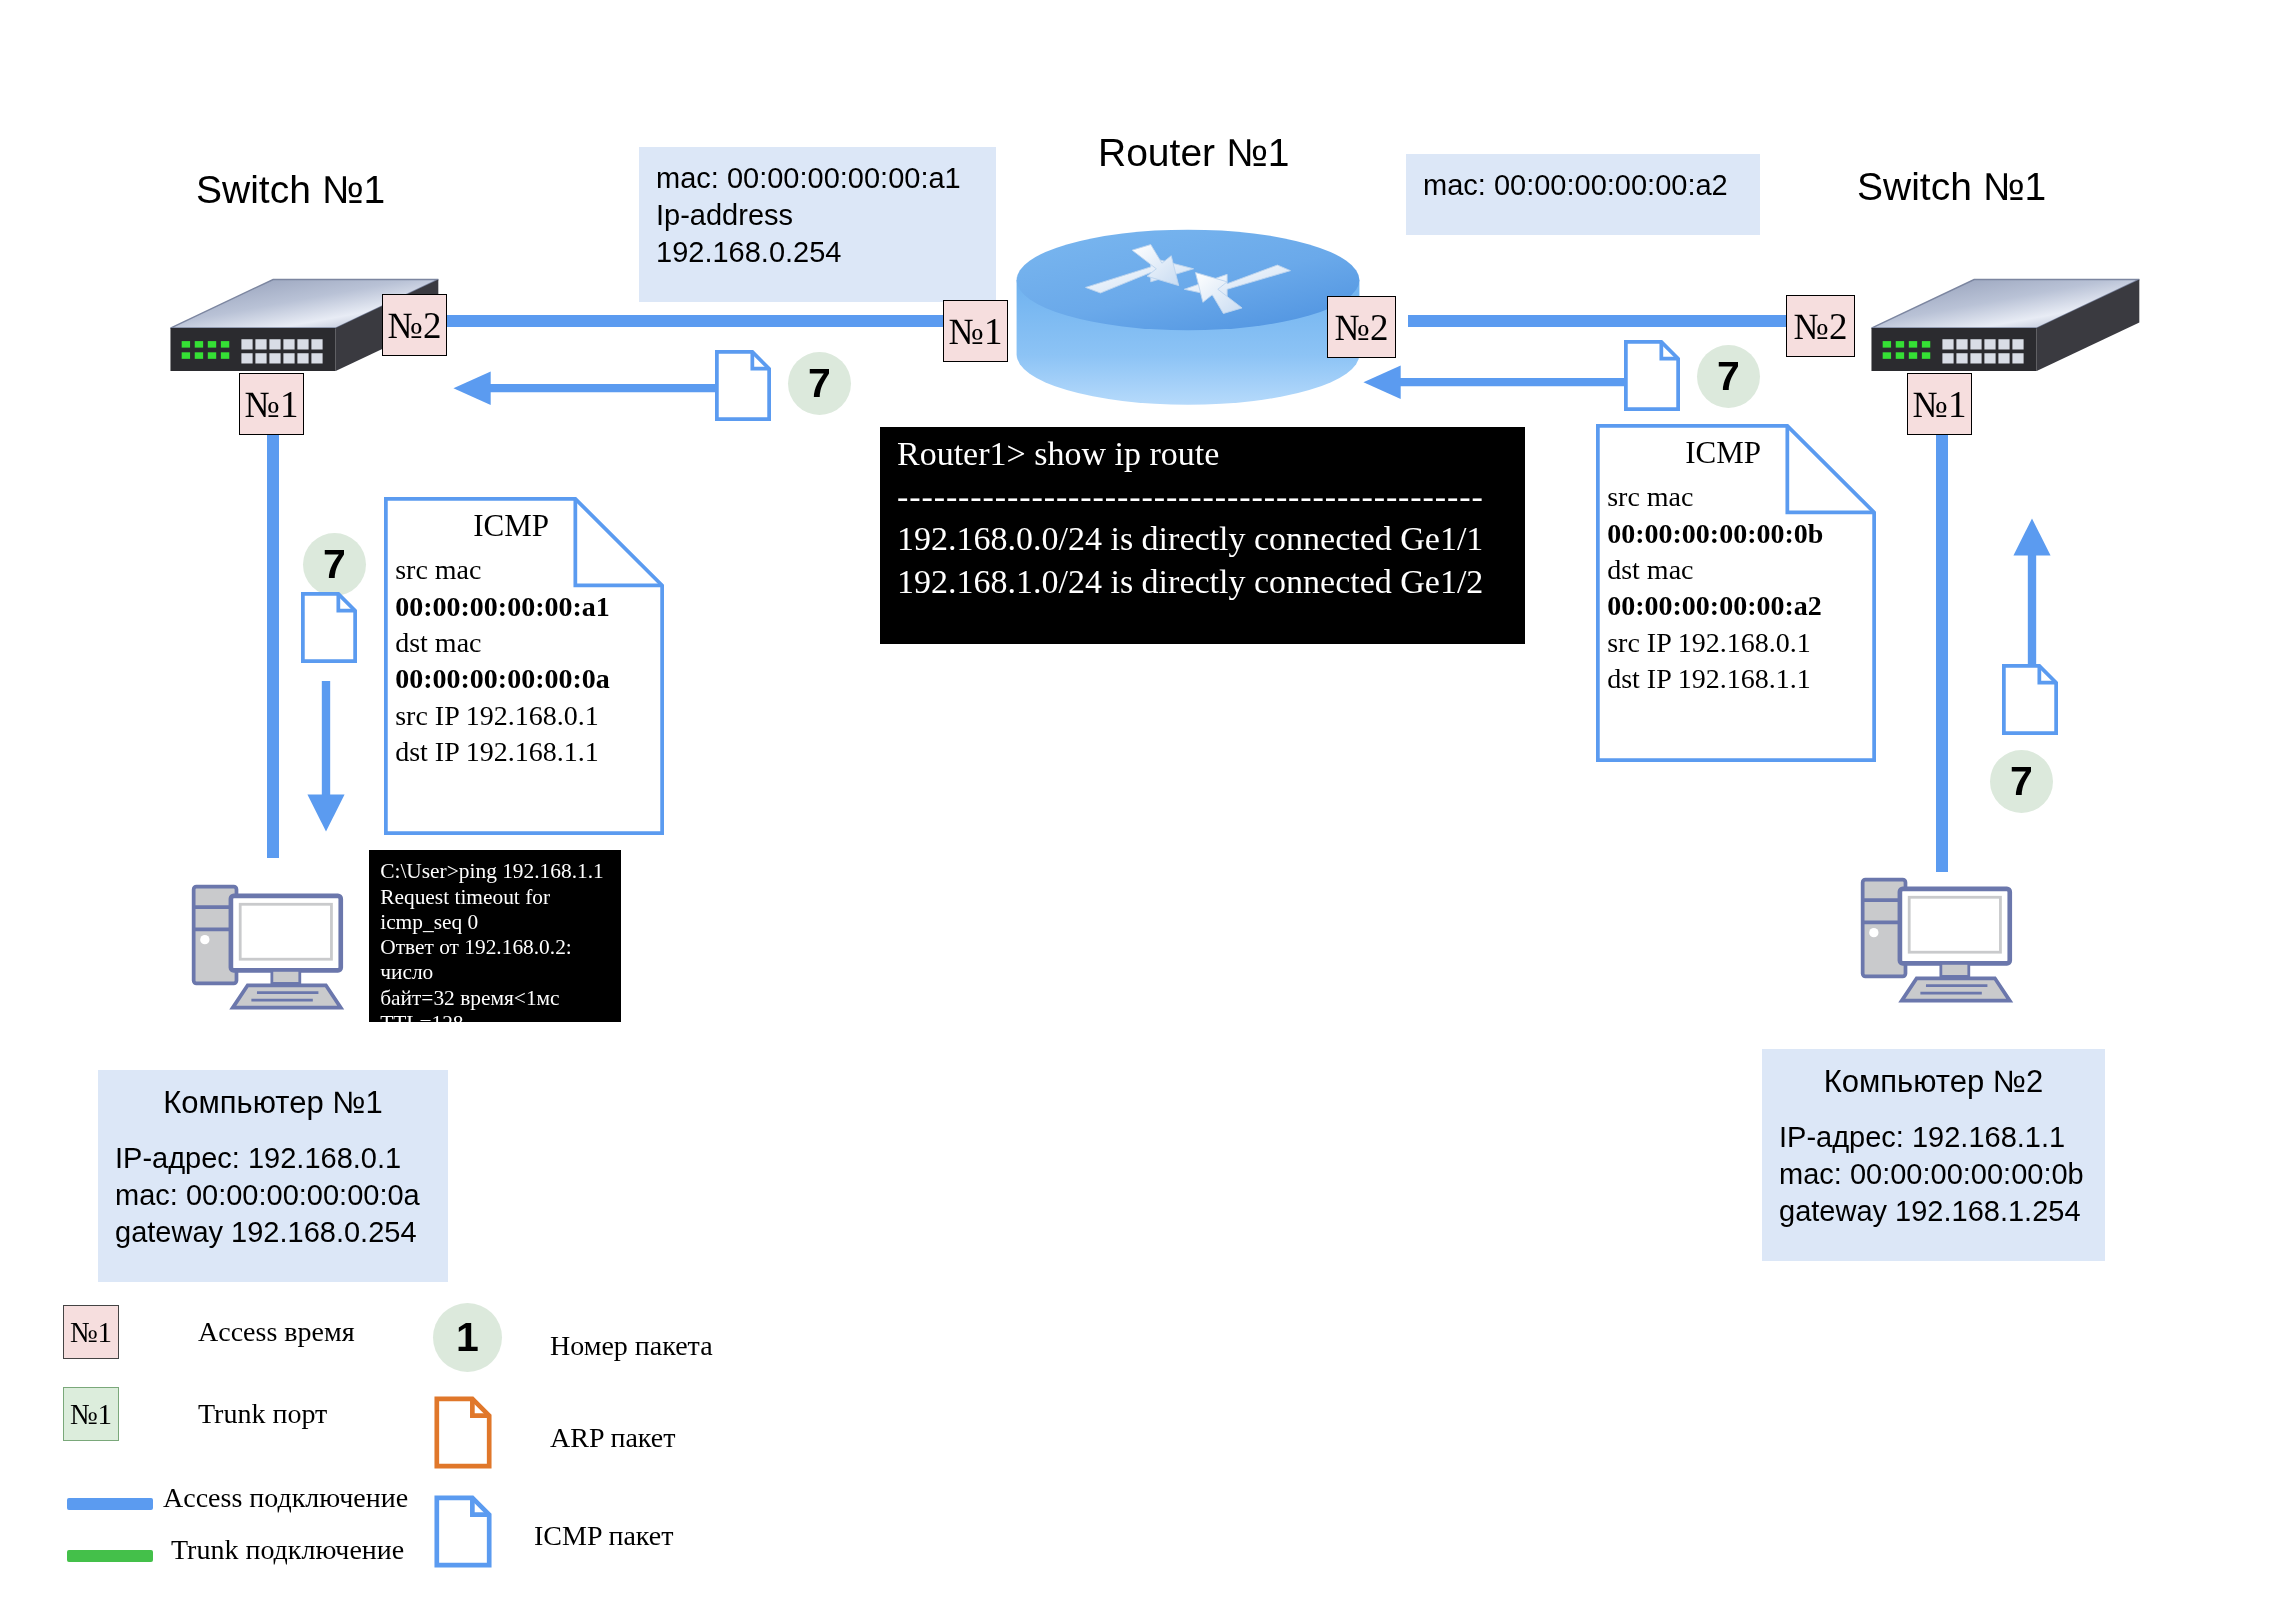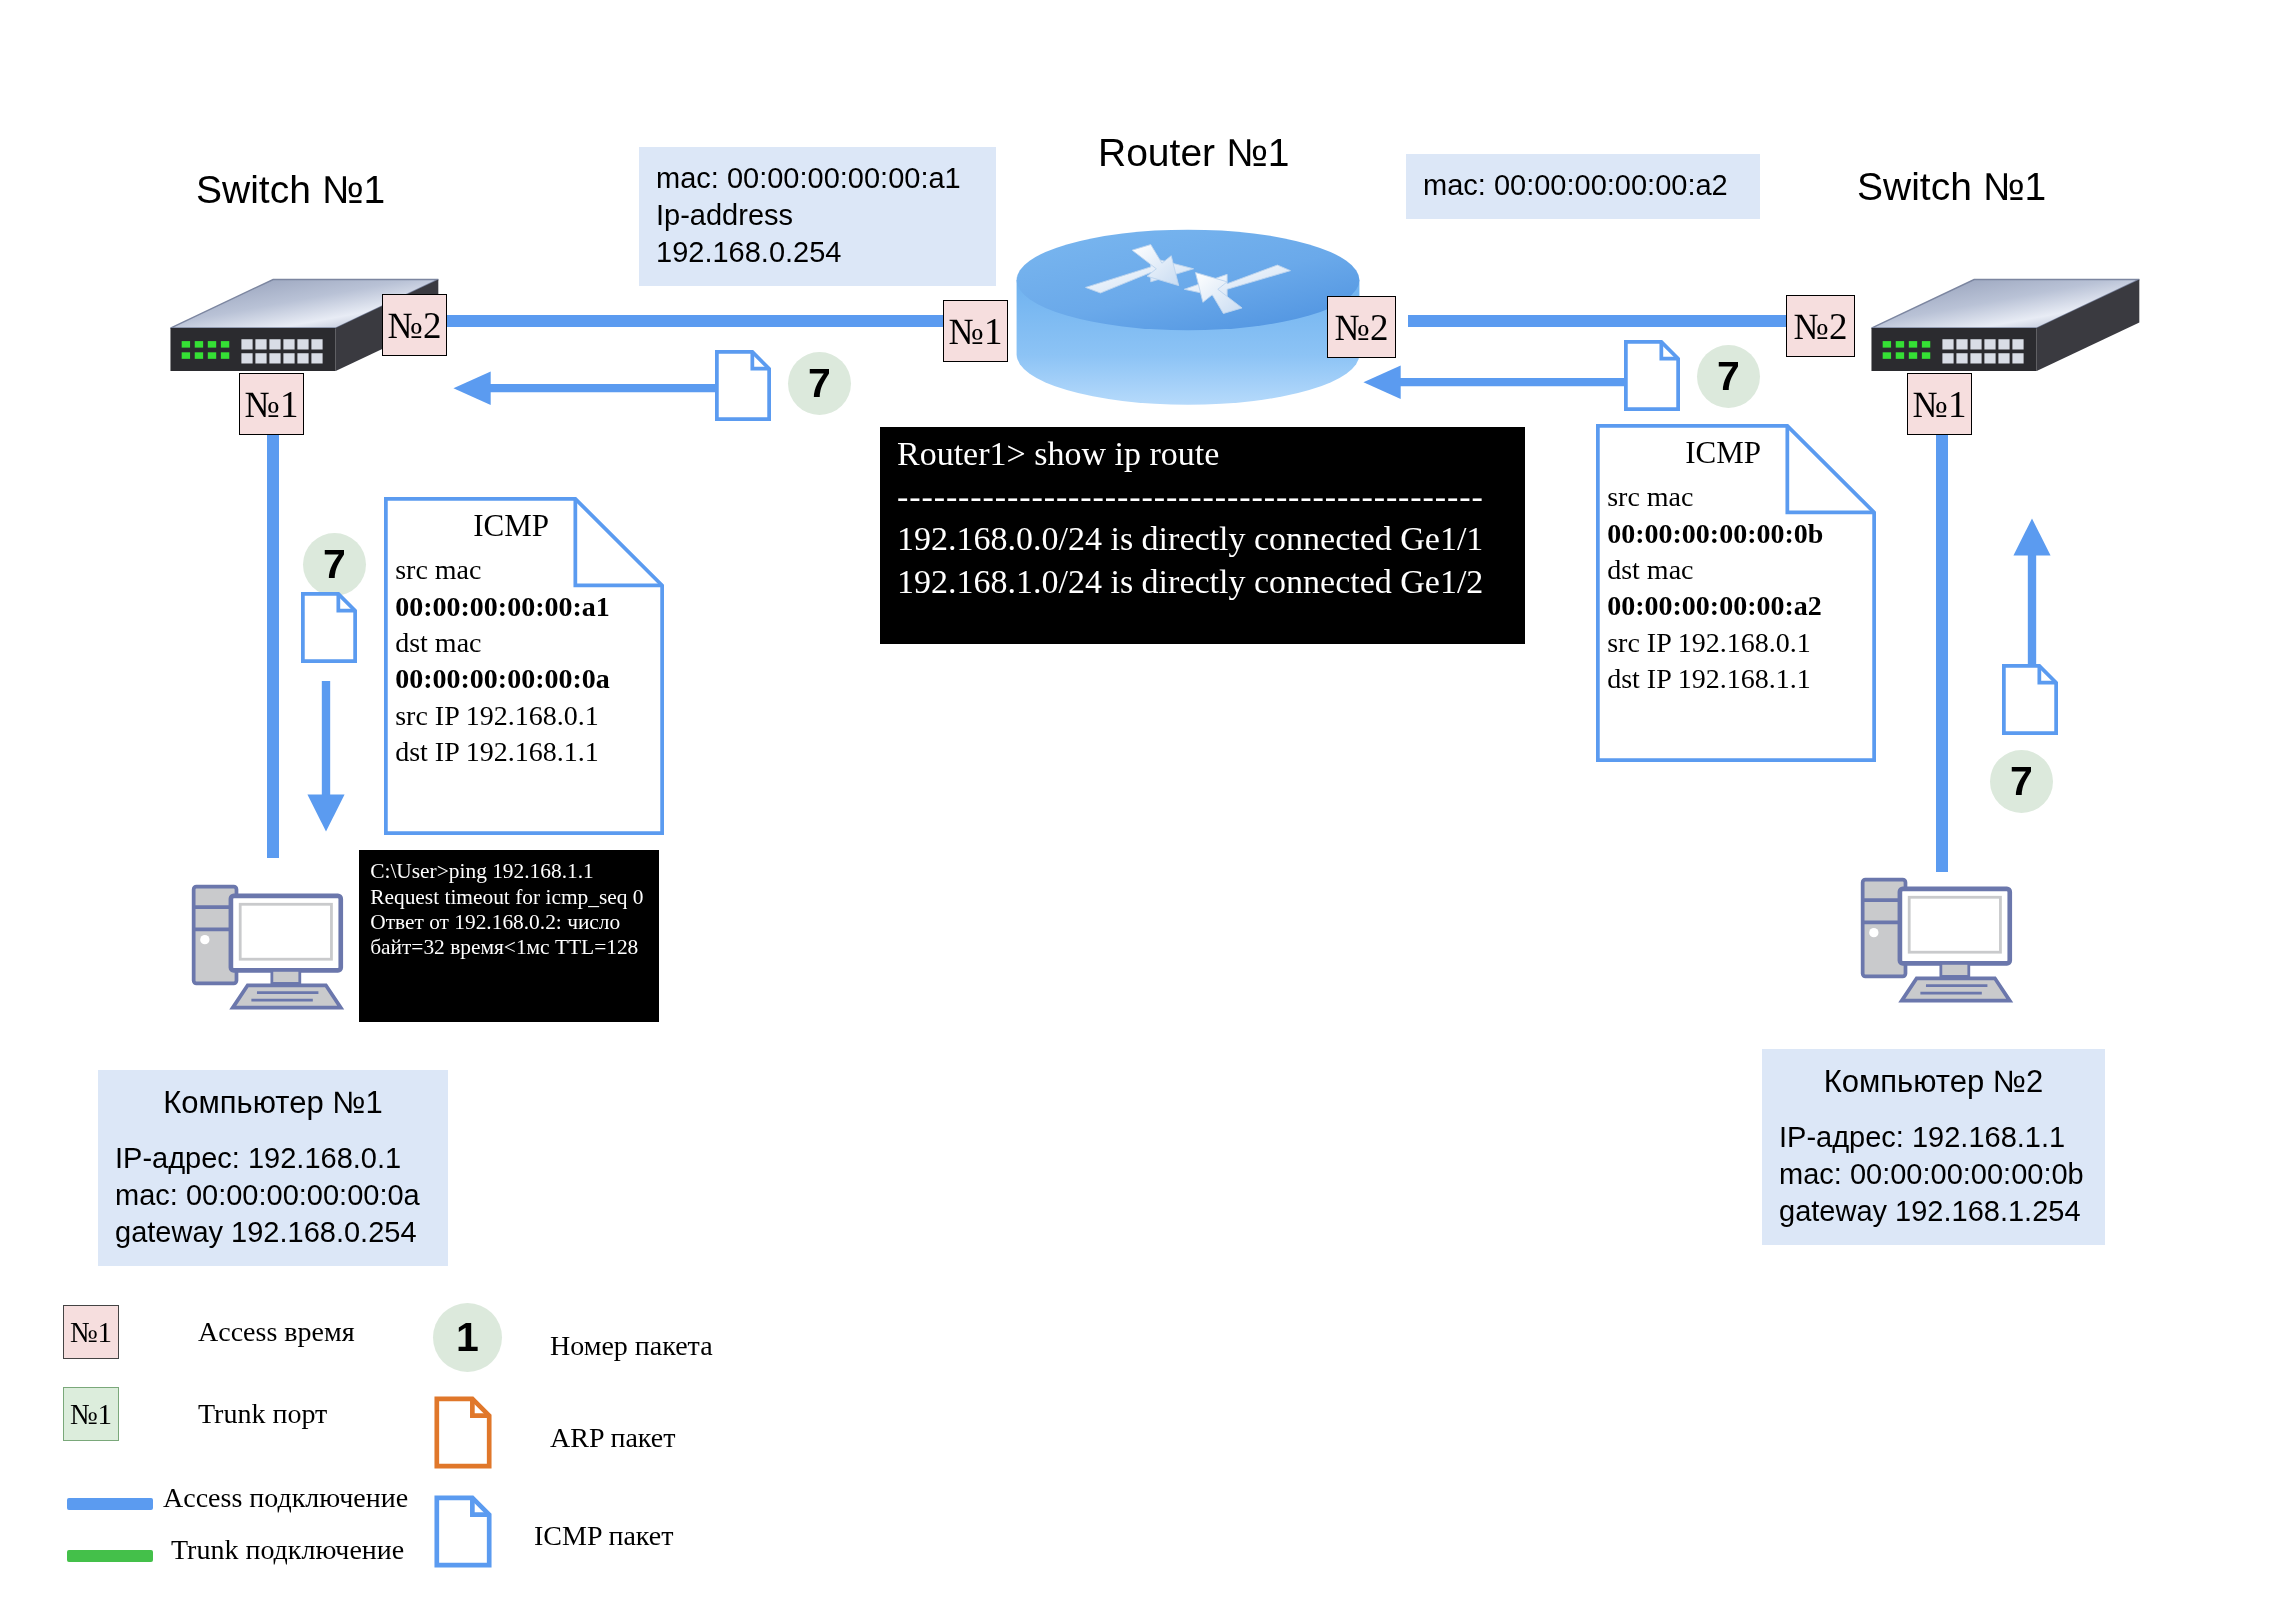--- a/index.html
+++ b/index.html
@@ -2,21 +2,21 @@
 <html style="font-size:15px"><head>
 <meta charset="utf-8">
 <style>
   html,body{margin:0;padding:0;background:#ffffff;}
   body{width:2290px;height:1615px;position:relative;overflow:hidden;
        font-family:"Liberation Sans", sans-serif;}
   .abs{position:absolute;}
   
   .devtitle{font-family:"Liberation Sans",sans-serif;font-size:39px;color:#000;white-space:nowrap;}
   .infobox{background:#dce7f7;color:#000;font-family:"Liberation Sans",sans-serif;
-           font-size:29px;line-height:1.28;padding:13px 17px 15px 17px;box-sizing:border-box;}
+           font-size:29px;line-height:1.28;padding:13px 17px 31px 17px;box-sizing:border-box;}
   .infobox .ttl{text-align:center;font-size:31px;margin-bottom:17px;}
   
   .port{border:1.9px solid #000;box-sizing:border-box;display:flex;align-items:center;
         justify-content:center;font-family:"Liberation Serif",serif;font-size:37px;color:#000;}
   .port.access{background:#f6dede;}
   
   .link{background:#5b9bf0;}
   
   .pnum{background:#dce9dc;border-radius:50%;display:flex;align-items:center;justify-content:center;
         font-family:"Liberation Sans",sans-serif;font-weight:bold;font-size:41px;color:#000;}
@@ -261,21 +261,21 @@
   <line x1="8" y1="52" x2="54" y2="52" stroke="#6b77ac" stroke-width="4"></line>
   <circle cx="20" cy="63" r="5" fill="#fff"></circle>
   <rect x="48" y="16" width="118" height="80" rx="3" fill="#fff" stroke="#6b77ac" stroke-width="5"></rect>
   <rect x="58" y="25" width="98" height="59" fill="#fff" stroke="#c9cacc" stroke-width="3"></rect>
   <rect x="92" y="96" width="30" height="14" fill="#c9cacc" stroke="#6b77ac" stroke-width="3"></rect>
   <polygon points="66,112 150,112 166,136 50,136" fill="#c9cacc" stroke="#6b77ac" stroke-width="4"></polygon>
   <line x1="76" y1="120" x2="142" y2="120" stroke="#6b77ac" stroke-width="3"></line>
   <line x1="70" y1="128" x2="136" y2="128" stroke="#6b77ac" stroke-width="3"></line>
 </svg>
 
-<div class="abs console pc" style="left:359px;top:850px;width:300px;height:172px;">
+<div class="abs console pc" style="left:369px;top:850px;width:252px;height:172px;">
   <div>C:\User&gt;ping 192.168.1.1</div>
   <div>Request timeout for icmp_seq 0</div>
   <div>Ответ от 192.168.0.2: число</div>
   <div>байт=32 время&lt;1мс TTL=128</div>
 </div>
 
 <div class="abs infobox" style="left:98px;top:1070px;width:350px;">
   <div class="ttl">Компьютер №1</div>
   <div>IP-адрес: 192.168.0.1</div>
   <div>mac: 00:00:00:00:00:0a</div>

